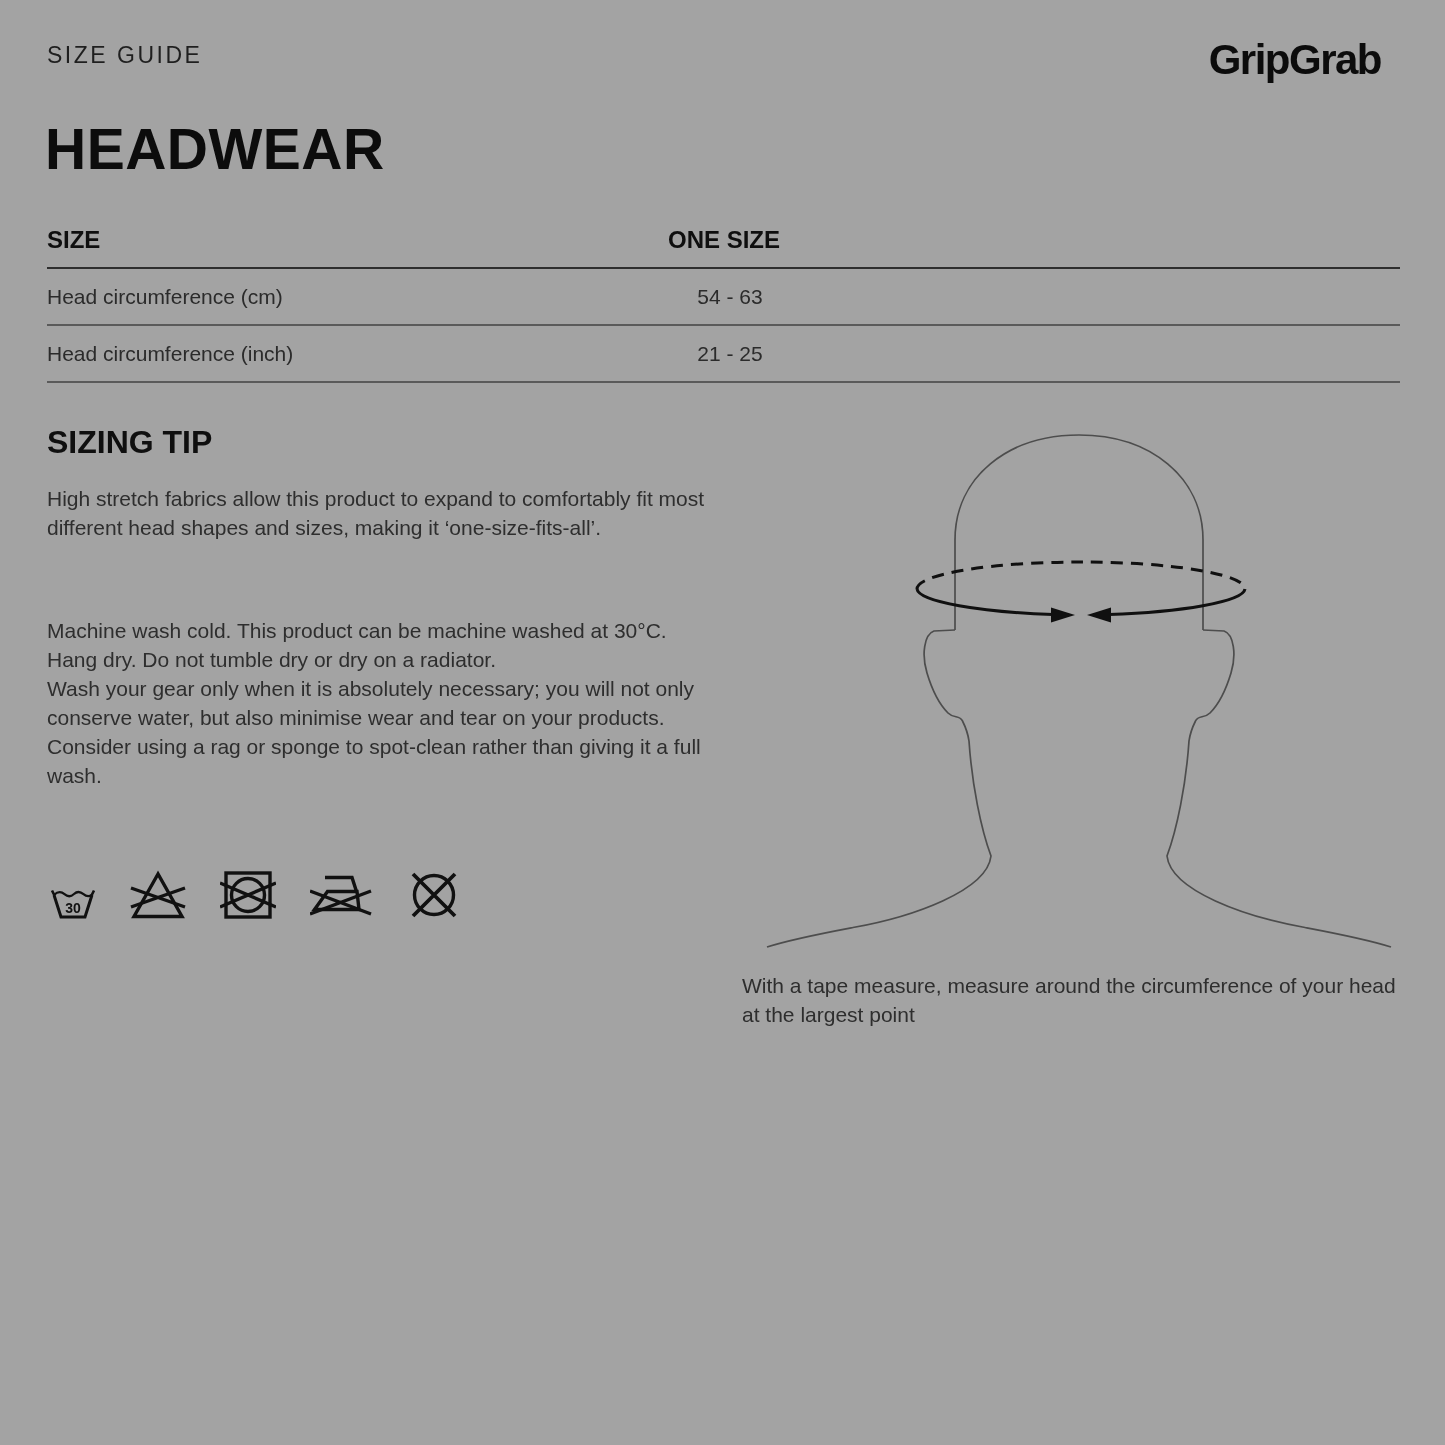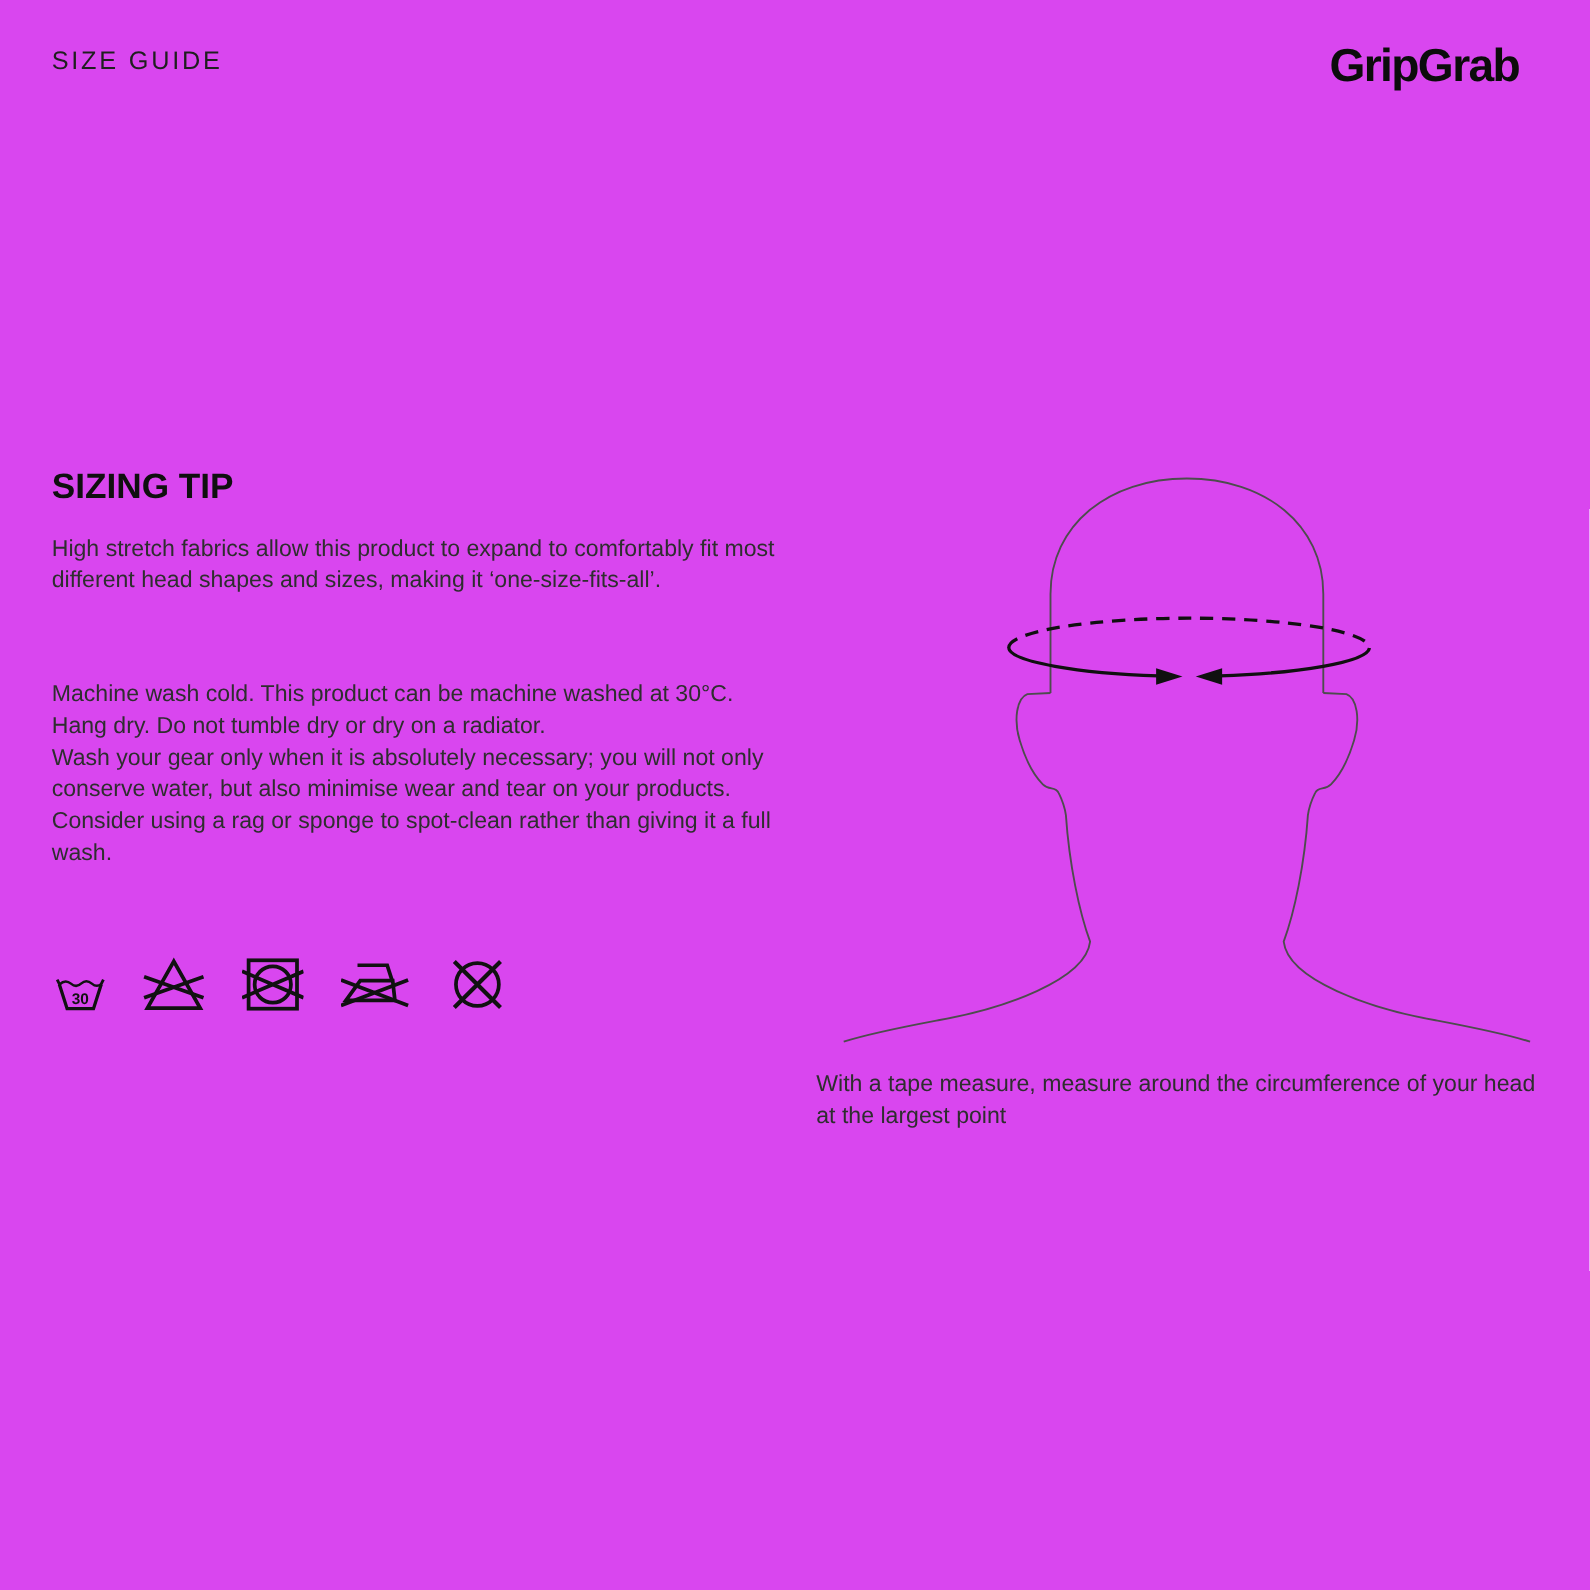--- a/index.html
+++ b/index.html
@@ -1,20 +1,20 @@
 <!DOCTYPE html>
 <html><head>
 <meta charset="utf-8">
 <style>
   * { margin:0; padding:0; box-sizing:border-box; }
   html,body { background:#ffffff; }
   .page {
     position:relative;
     width:1445px; height:1445px;
-    background:#d946ef;
+    background:#a3a3a3;
     font-family:"Liberation Sans","DejaVu Sans",sans-serif;
     color:#1d1d1b;
     overflow:hidden;
   }
   
   .eyebrow {
     position:absolute; left:47px; top:42px;
     font-size:23px; letter-spacing:2.5px; font-weight:400; color:#1f1f1f;
   }
   .brand {
@@ -63,21 +63,36 @@
     font-size:21px; line-height:29px; color:#2e2e2e;
   }
 </style>
 </head>
 <body>
 
 <div class="page">
 
   <div class="eyebrow">SIZE GUIDE</div>
   <div class="brand">GripGrab</div>
+  <h1 class="page-title">HEADWEAR</h1>
 
+  <div class="size-table">
+    <div class="t-row t-head">
+      <div class="t-label">SIZE</div>
+      <div class="t-value">ONE SIZE</div>
+    </div>
+    <div class="t-row">
+      <div class="t-label">Head circumference (cm)</div>
+      <div class="t-value">54 - 63</div>
+    </div>
+    <div class="t-row">
+      <div class="t-label">Head circumference (inch)</div>
+      <div class="t-value">21 - 25</div>
+    </div>
+  </div>
 
   <div class="sizing-tip">
     <div class="section-heading">SIZING TIP</div>
     <p class="body-text">High stretch fabrics allow this product to expand to comfortably fit most different head shapes and sizes, making it ‘one-size-fits-all’.</p>
   </div>
 
   <div class="care">
     <p class="body-text">Machine wash cold. This product can be machine washed at 30°C. Hang dry. Do not tumble dry or dry on a radiator.</p>
     <p class="body-text">Wash your gear only when it is absolutely necessary; you will not only conserve water, but also minimise wear and tear on your products. Consider using a rag or sponge to spot-clean rather than giving it a full wash.</p>
   </div>

